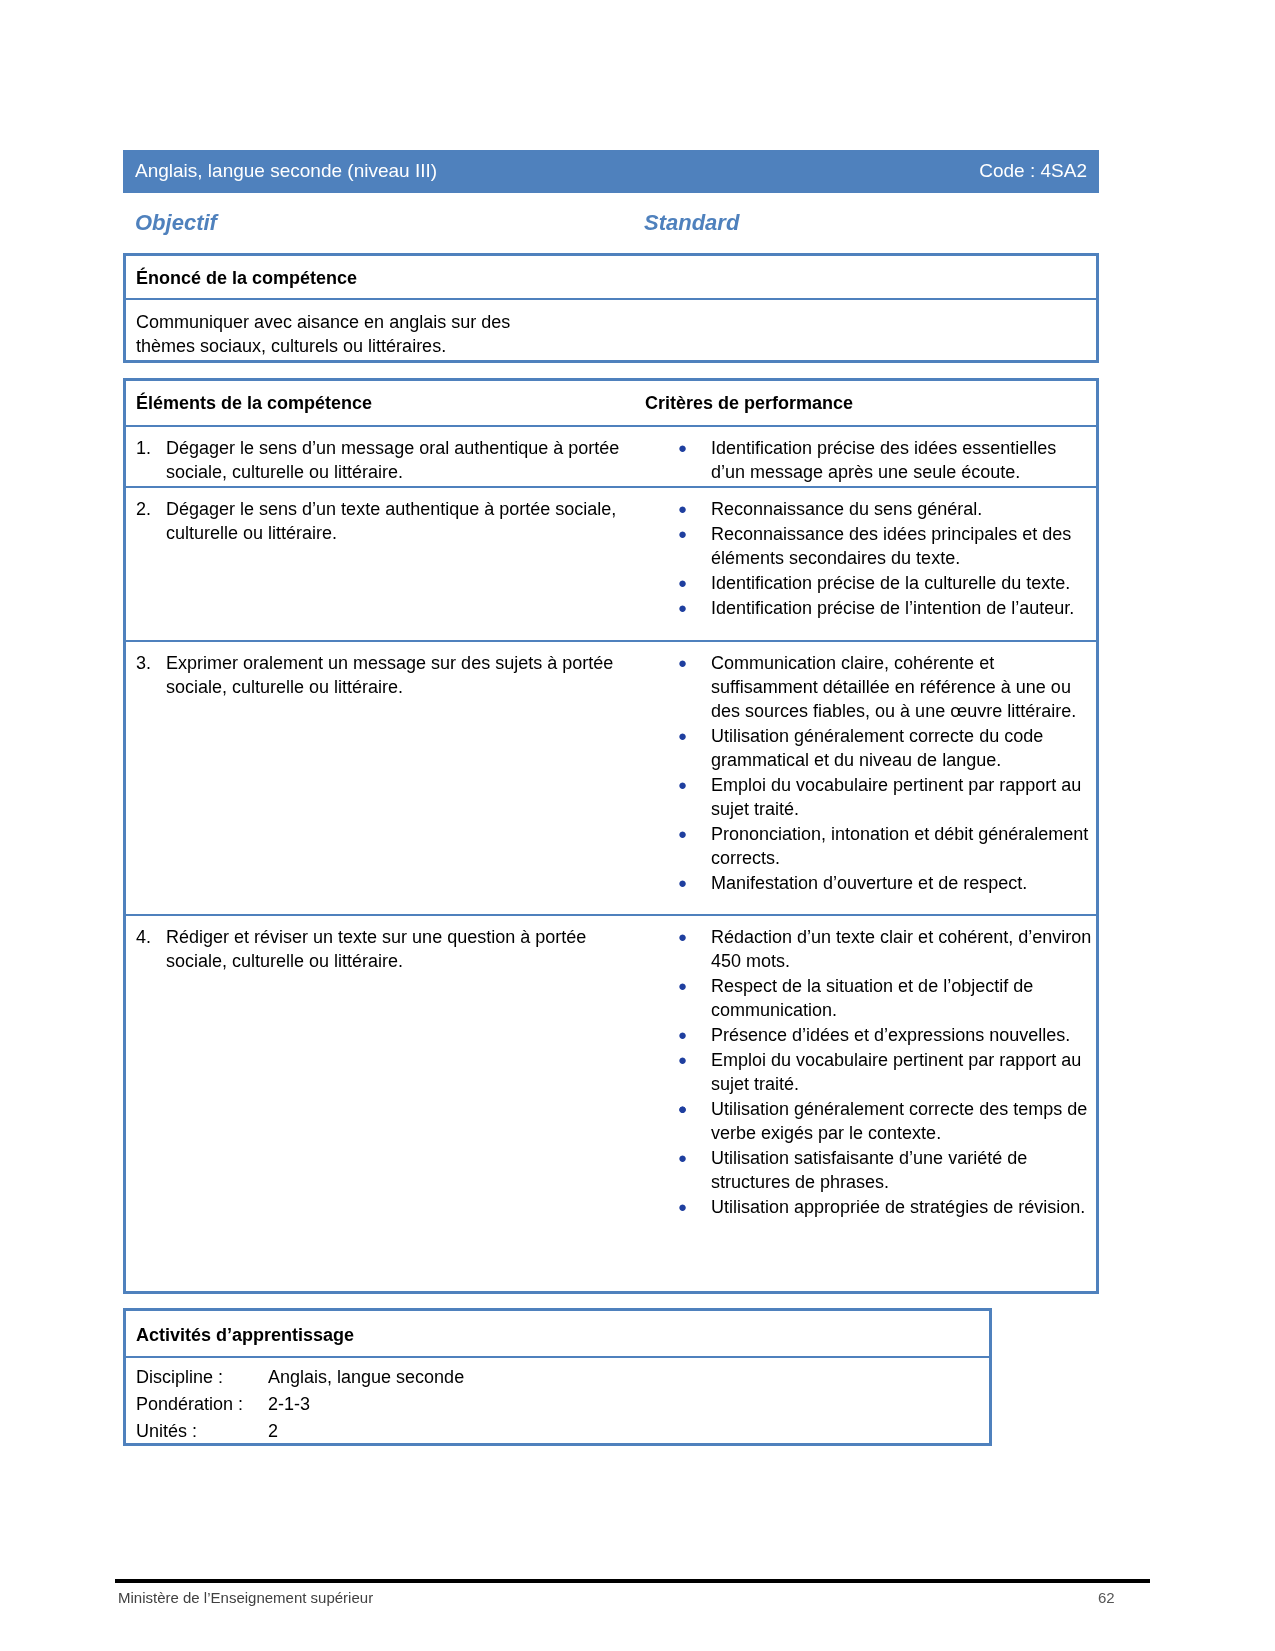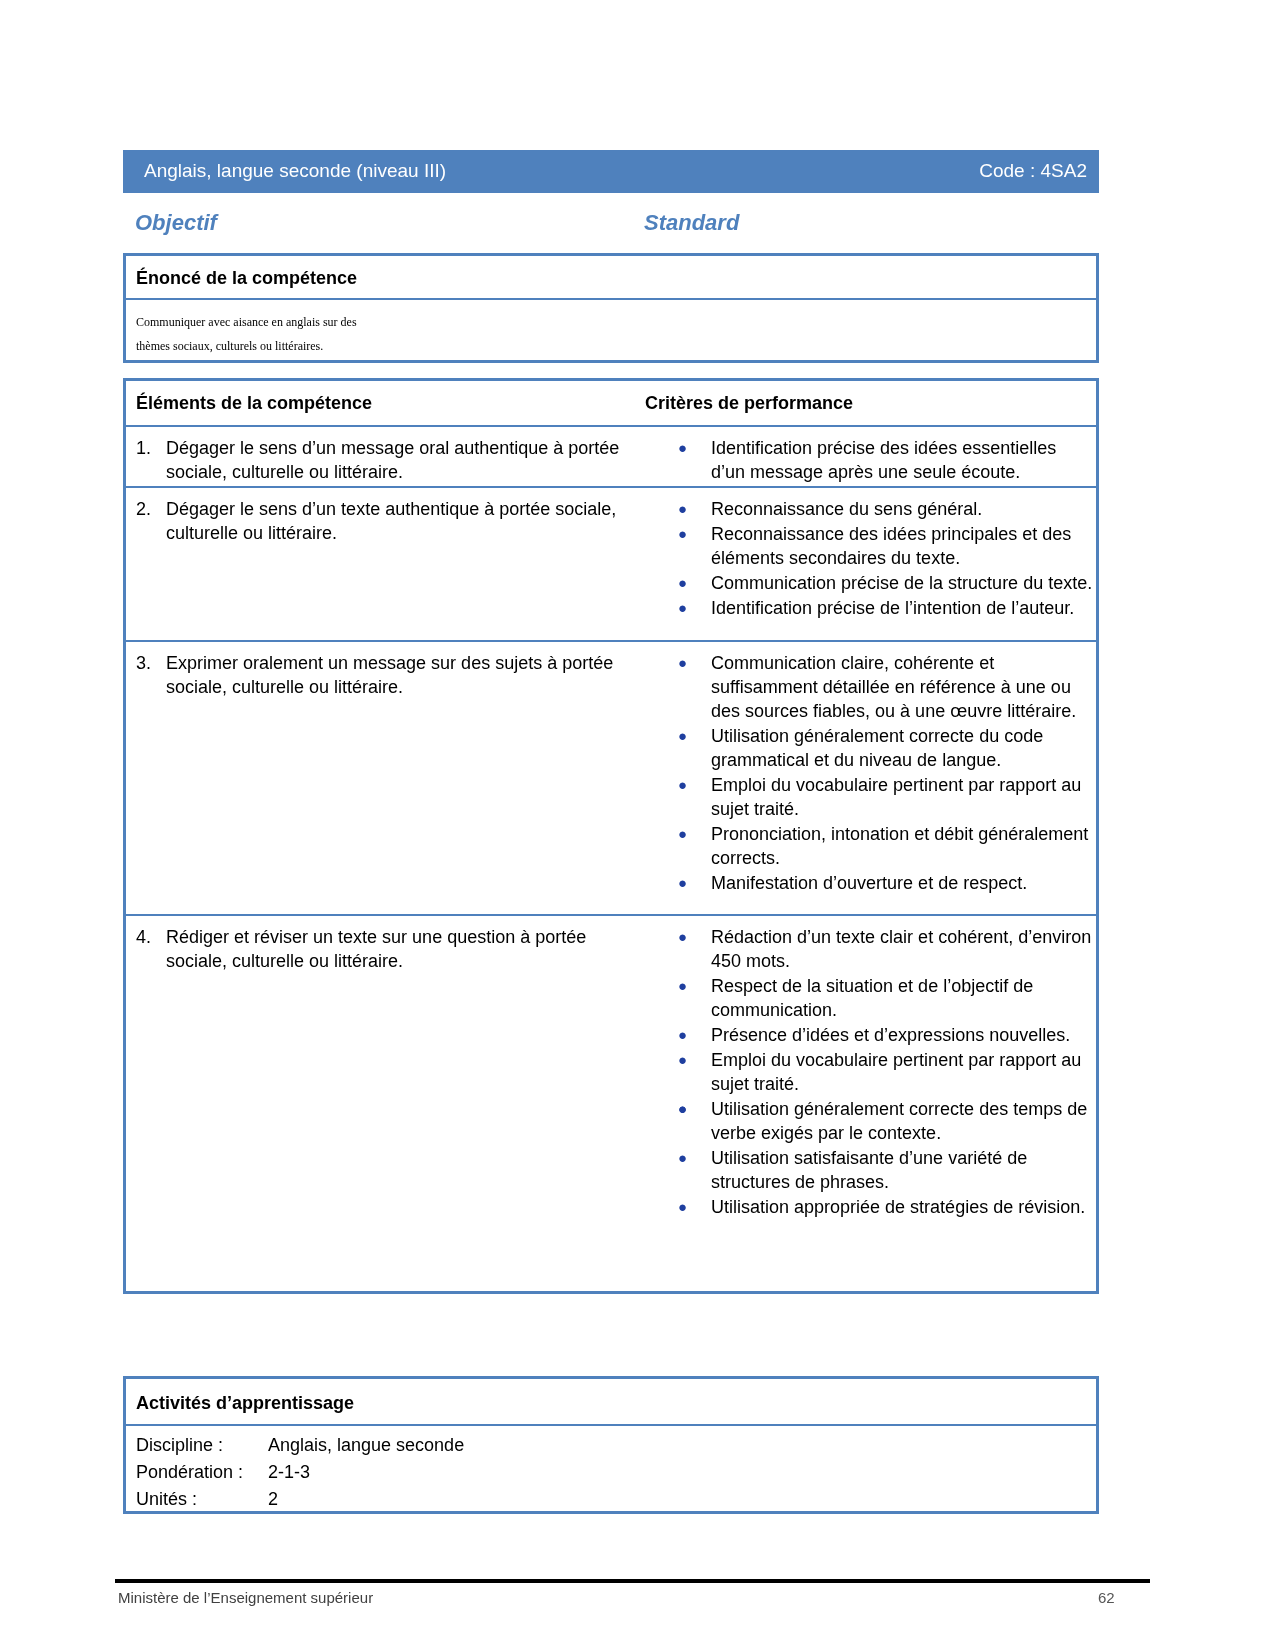--- a/index.html
+++ b/index.html
@@ -2,40 +2,40 @@
 <html><head>
 <meta charset="utf-8">
 <style>
   html, body { margin:0; padding:0; background:#ffffff; }
   body { width:1275px; height:1651px; position:relative; overflow:hidden;
          font-family:"Liberation Sans", sans-serif; color:#000; }
   .abs { position:absolute; }
   
   #hdr { left:123px; top:150px; width:976px; height:43px; background:#4f81bd; }
   #hdr .t { position:absolute; top:10px; font-size:19px; color:#ffffff; }
-  #hdr .l { left:21px;text-align:right; }
+  #hdr .l { left:12px;text-align:right; }
   #hdr .r { right:12px; }
   
   .ital { font-size:22px; font-weight:bold; font-style:italic; color:#4f81bd; top:210px; }
   
   .box { border:3px solid #4f81bd; box-sizing:border-box; background:#fff; }
   #enonce { left:123px; top:253px; width:976px; height:110px; }
   #enonce .head { position:absolute; left:0; right:0; top:0; height:42px; border-bottom:2px solid #4f81bd; }
   #enonce .head span { position:absolute; left:10px; top:12px; font-size:18px; font-weight:bold; }
-  #enonce .body { position:absolute; left:10px; top:54px; font-size:12px; line-height:24px;font-family:Liberation Serif, serif; }
+  #enonce .body { position:absolute; left:10px; top:54px; font-size:18px; line-height:24px; }
   #elements { left:123px; top:378px; width:976px; height:916px;padding-left:44px; }
   .rowsep { position:absolute; left:0; right:0; height:0; border-top:2px solid #4f81bd; }
   .th { position:absolute; top:12px; font-size:18px; font-weight:bold; }
   .elem { position:absolute; left:10px; width:500px; font-size:18px; line-height:24px; }
   .elem .num { position:absolute; left:0; top:0; }
   .elem .txt { margin-left:30px; display:block; }
   .crit { position:absolute; left:548px; width:420px; font-size:18px; line-height:24px; }
   .crit .item { position:relative; padding-left:37px; margin-bottom:1px; }
   .crit .bullet { position:absolute; left:4px; top:0; color:#1f3f9f; font-size:15px; }
-  #activities { left:123px; top:1376px; width:976px; height:138px;text-decoration:underline; }
+  #activities { left:123px; top:1308px; width:869px; height:138px;text-decoration:underline; }
   #activities .head { position:absolute; left:0; right:0; top:0; height:45px; border-bottom:2px solid #4f81bd; }
   #activities .head span { position:absolute; left:10px; top:14px; font-size:18px; font-weight:bold; }
   .kv { position:absolute; left:10px; font-size:18px; }
   .kv .k { display:inline-block; width:132px; }
   #footline { left:115px; top:1579px; width:1035px; height:4px; background:#000; }
   #foot-l { left:118px; top:1589px; font-size:15px; color:#404040;text-align:center; }
   #foot-r { left:1098px; top:1589px; font-size:15px; color:#555; }
 </style>
 </head>
 <body>
@@ -75,21 +75,21 @@
       <div class="crit" style="top: 55px;">
         <div class="item"><span class="bullet">●</span><span>Identification précise des idées essentielles d’un message après une seule écoute.</span></div>
       </div>
       <div class="elem" style="top: 116px;">
         <span class="num">2.</span>
         <span class="txt">Dégager le sens d’un texte authentique à portée sociale, culturelle ou littéraire.</span>
       </div>
       <div class="crit" style="top: 116px;">
         <div class="item"><span class="bullet">●</span><span>Reconnaissance du sens général.</span></div>
         <div class="item"><span class="bullet">●</span><span>Reconnaissance des idées principales et des éléments secondaires du texte.</span></div>
-        <div class="item"><span class="bullet">●</span><span>Communication précise de la structure du texte.</span></div>
+        <div class="item"><span class="bullet">●</span><span>Identification précise de la culturelle du texte.</span></div>
         <div class="item"><span class="bullet">●</span><span>Identification précise de l’intention de l’auteur.</span></div>
       </div>
       <div class="elem" style="top: 270px;">
         <span class="num">3.</span>
         <span class="txt">Exprimer oralement un message sur des sujets à portée sociale, culturelle ou littéraire.</span>
       </div>
       <div class="crit" style="top: 270px;">
         <div class="item"><span class="bullet">●</span><span>Communication claire, cohérente et suffisamment détaillée en référence à une ou des sources fiables, ou à une œuvre littéraire.</span></div>
         <div class="item"><span class="bullet">●</span><span>Utilisation généralement correcte du code grammatical et du niveau de langue.</span></div>
         <div class="item"><span class="bullet">●</span><span>Emploi du vocabulaire pertinent par rapport au sujet traité.</span></div>

